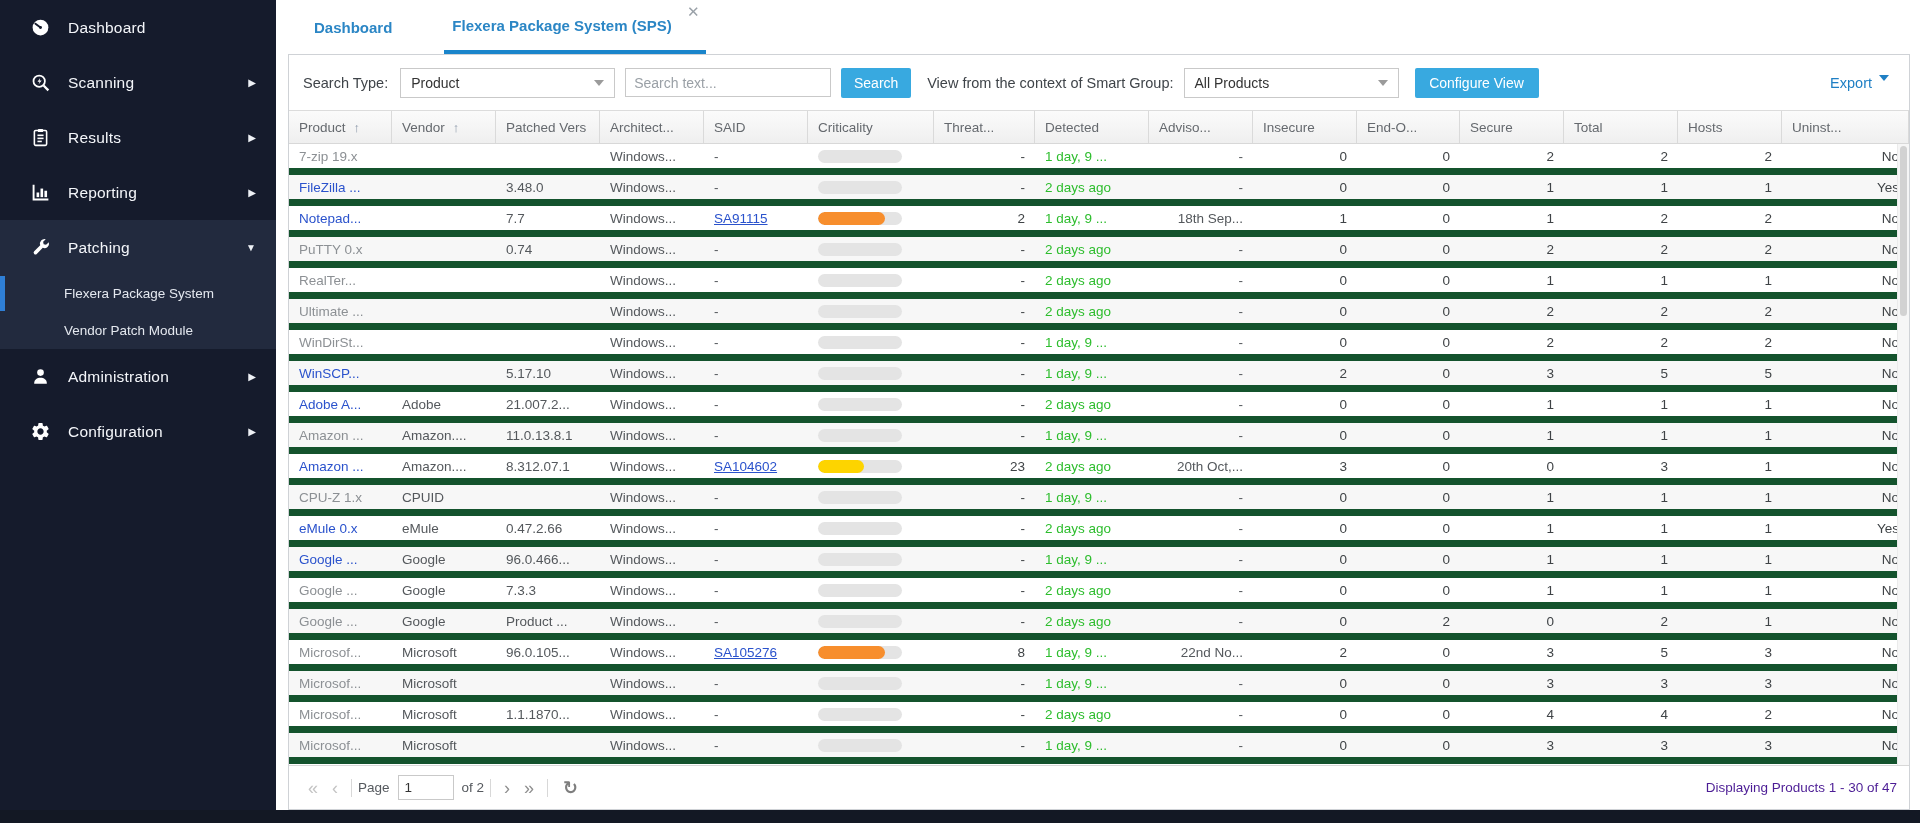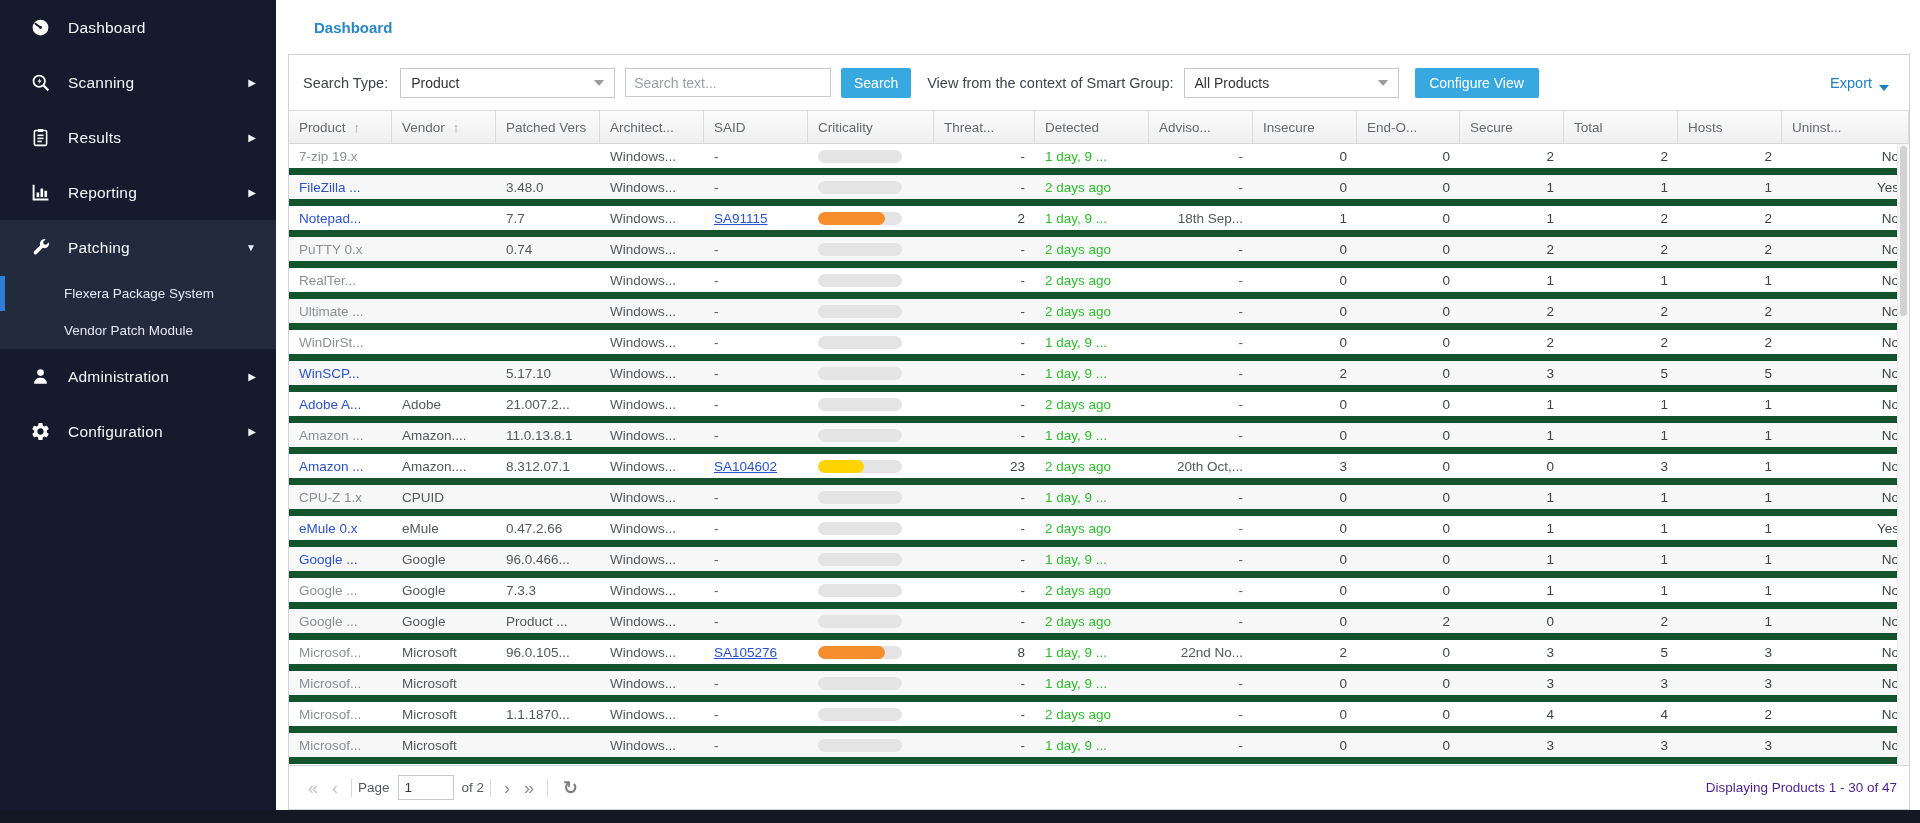--- a/index.html
+++ b/index.html
@@ -37,21 +37,21 @@
   .caret { width:0; height:0; border-left:5px solid transparent; border-right:5px solid transparent; border-top:6px solid #9b9b9b; }
   .select .caret { margin-left:auto; }
   .select-searchtype { width:215px; margin-left:12px; }
   .search-input { width:206px; height:29px; border:1px solid #c9c9c9; margin-left:10px; padding:0 8px; font-size:14px; color:#333; font-family:inherit; }
   .search-input::placeholder { color:#9aa0a6; }
   .btn { height:30px; background:#38a9e0; color:#fff; border:none; font-size:14px; border-radius:2px; cursor:pointer; font-family:inherit; }
   .btn-search { width:70px; margin-left:10px; }
   .smart-label { margin-left:16px; }
   .select-smartgroup { width:215px; margin-left:10px; }
   .btn-configure { width:124px; margin-left:16px; }
-  .export { margin-left:auto; margin-right:6px; color:#1f7fc4; font-size:14.5px; display:flex; align-items:flex-end; gap:7px; cursor:pointer; }
+  .export { margin-left:auto; margin-right:6px; color:#1f7fc4; font-size:14.5px; display:flex; align-items:flex-start; gap:7px; cursor:pointer; }
   .export .caret { border-top-color:#1f7fc4; }
 
   
   .grid { flex:1; display:flex; flex-direction:column; position:relative; overflow:hidden; }
   .grid-header { height:33px; flex:0 0 33px; display:flex; background:linear-gradient(#fbfbfb,#efefef); border-bottom:1px solid #d8d8d8; }
   .th { display:flex; align-items:center; padding:0 10px; font-size:13.5px; color:#65696e; border-right:1px solid #dadada; overflow:hidden; white-space:nowrap; cursor:pointer; }
   .sort-arrow { margin-left:8px; color:#8a97a8; font-size:13px; }
   .grid-body { flex:1; overflow:hidden; }
   .tr { height:31px; display:flex; border-bottom:7px solid #14532d; background:#fff; }
   .tr.alt { background:#f7f7f7; }
@@ -184,20 +184,24 @@
       </span>
       <span class="nav-label">Configuration</span>
       <span class="nav-arrow">▶</span>
     </div>
   </aside>
 
   <main class="main">
     <div class="tabbar">
       <div class="tab">
         <span>Dashboard</span>
+      </div>
+      <div class="tab active">
+        <span>Flexera Package System (SPS)</span>
+        <span class="tab-close">✕</span>
       </div>
     </div>
 
     <section class="panel">
 
       <div class="toolbar">
         <span class="tb-label">Search Type:</span>
         <div class="select select-searchtype">
           <span>Product</span>
           <span class="caret"></span>

